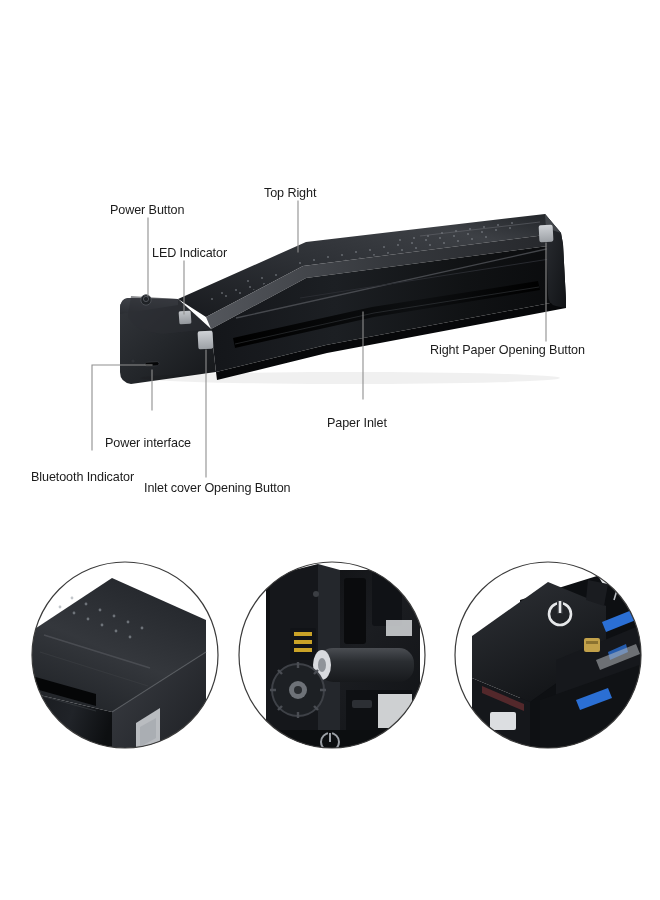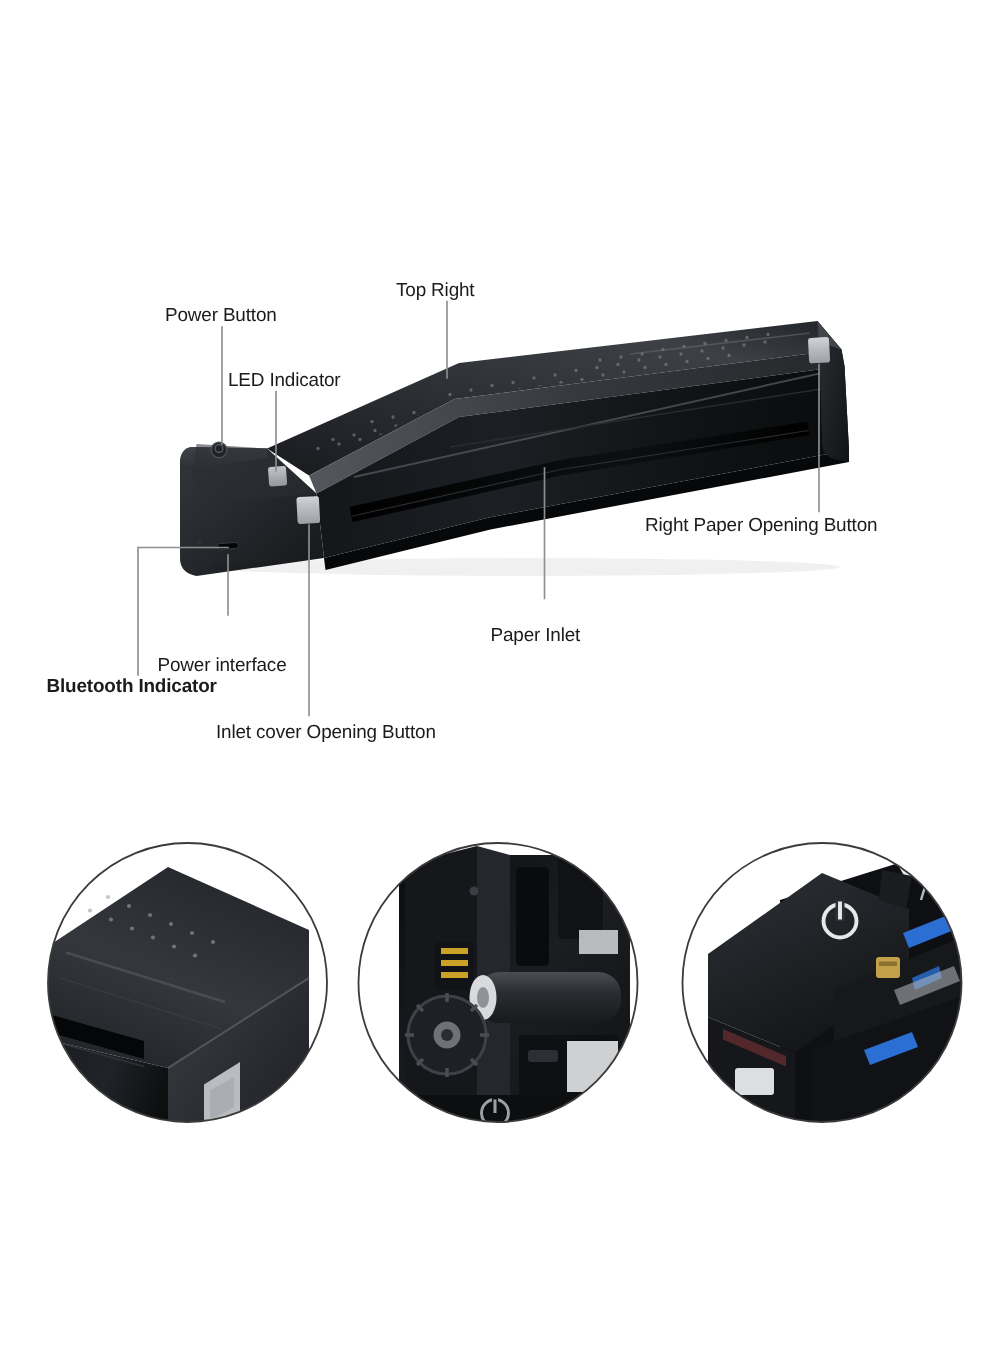--- a/index.html
+++ b/index.html
@@ -38,21 +38,21 @@
     letter-spacing: -0.1px;
     white-space: nowrap;
     font-family: "Liberation Sans", sans-serif;
   }
   .cap-power-button  { left: 110px; top: 203px; }
   .cap-top-cover     { left: 264px; top: 186px; }
   .cap-led           { left: 152px; top: 246px; text-align: center; }
   .cap-right-cover   { left: 430px; top: 343px; }
   .cap-paper-inlet   { left: 327px; top: 416px; }
   .cap-power-iface   { left: 105px; top: 426px; margin-top: 10px; }
-  .cap-bluetooth     { left: 31px;  top: 450px; font-weight: bold; }
+  .cap-bluetooth     { left: 31px;  top: 470px; }
   .cap-left-cover    { left: 144px; top: 481px; }
 </style>
 </head>
 <body>
 
 <div id="stage">
 
   <svg class="layer" viewBox="0 0 660 900">
     <defs>
 

